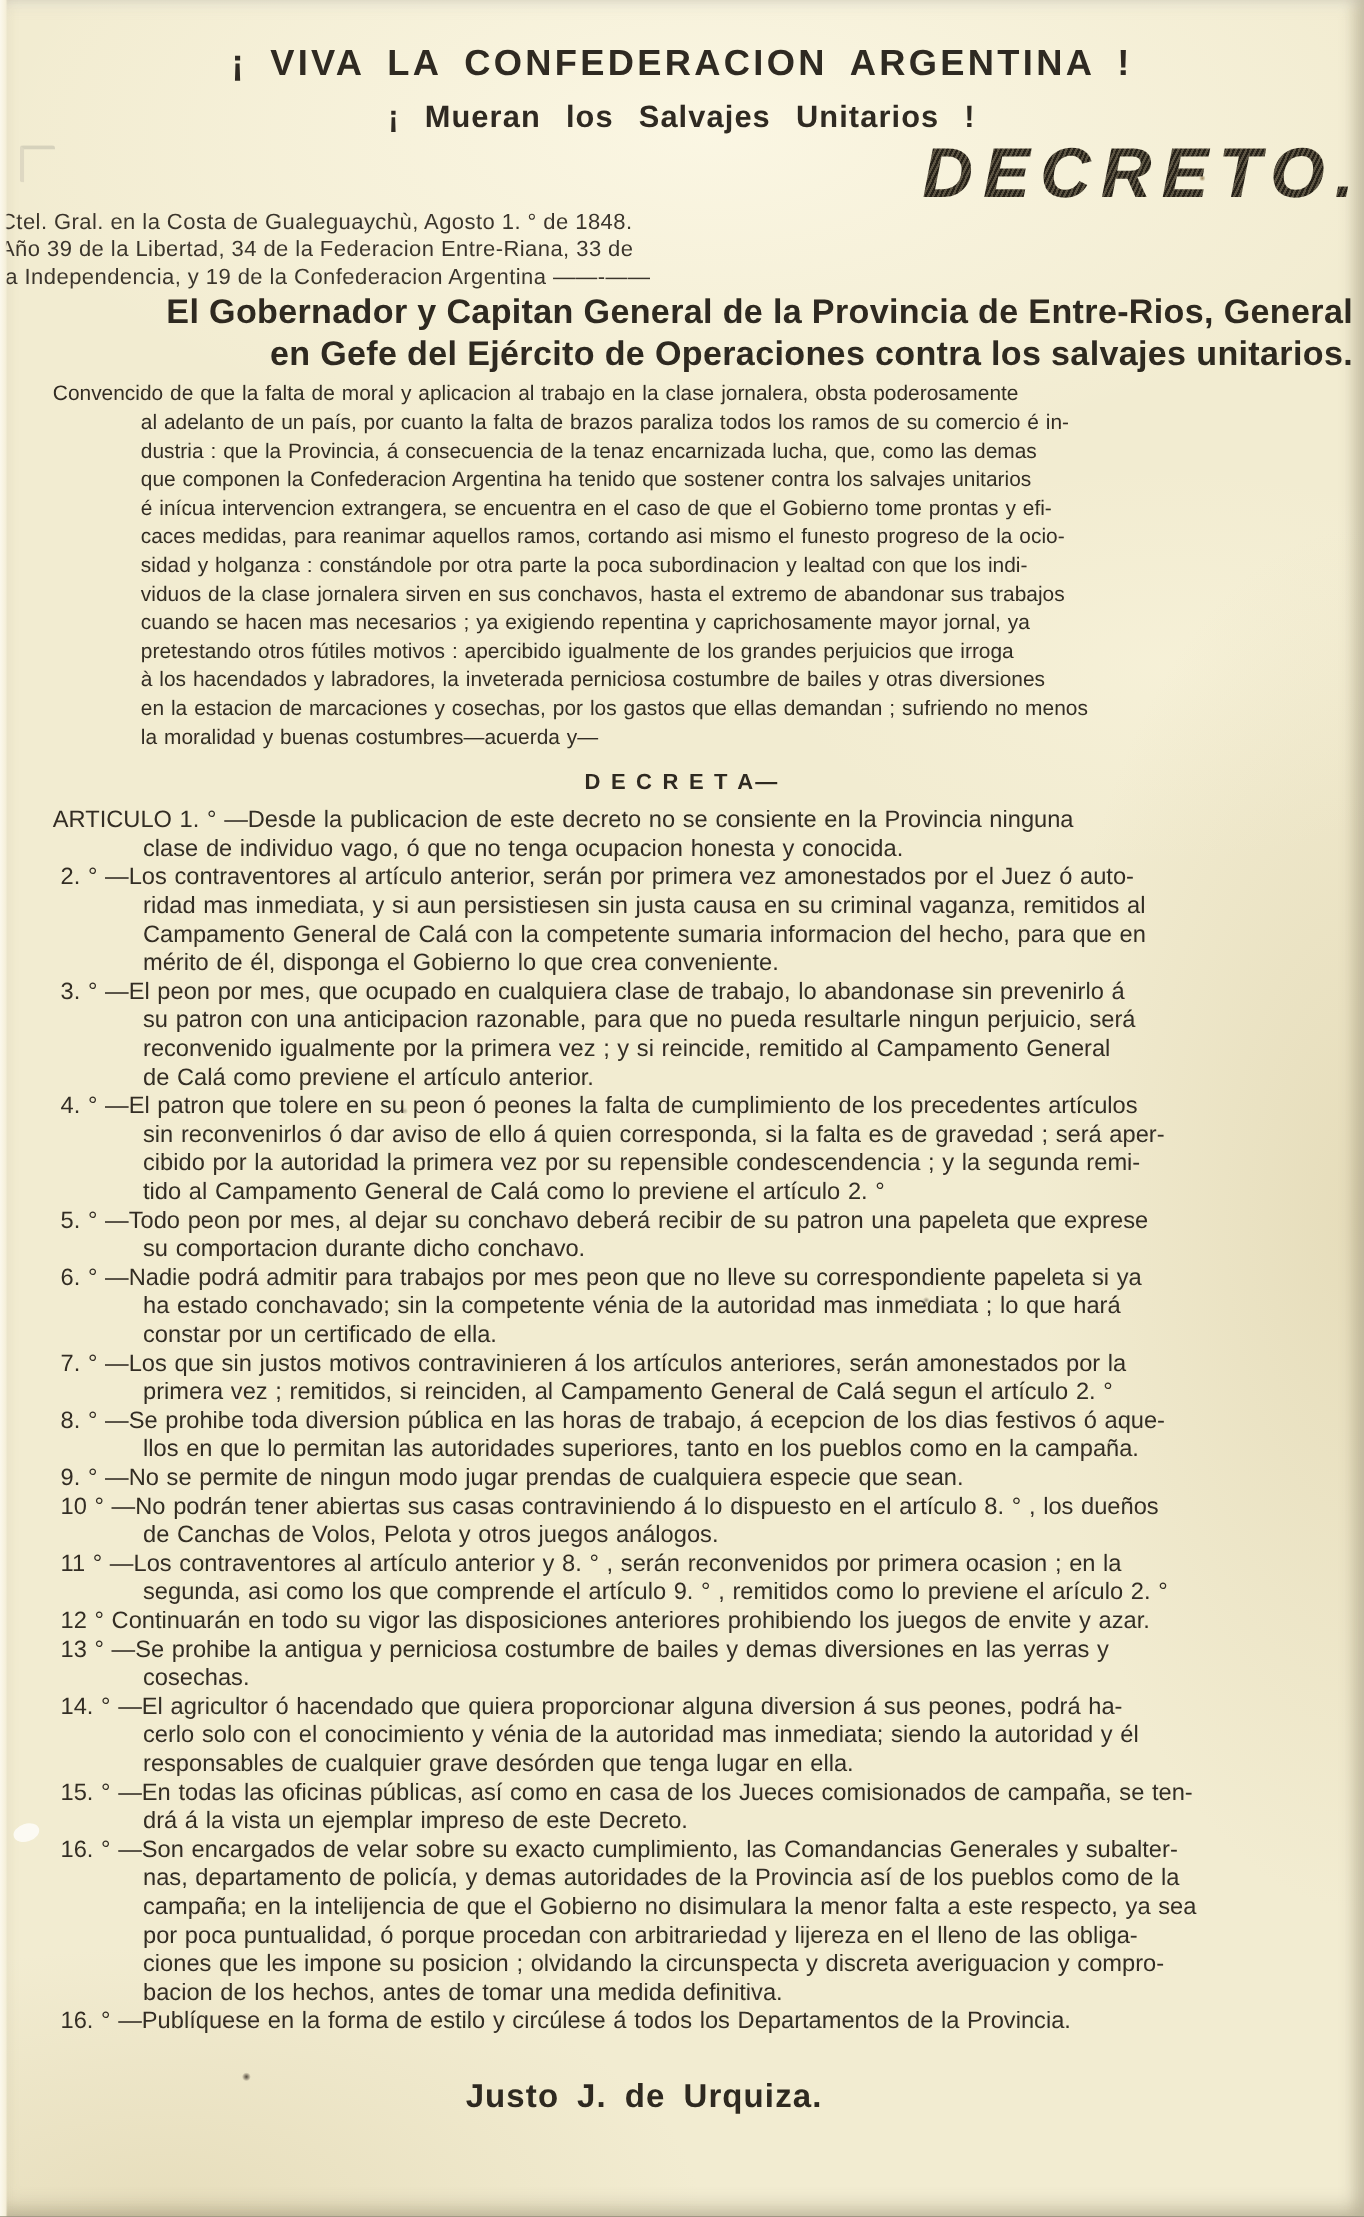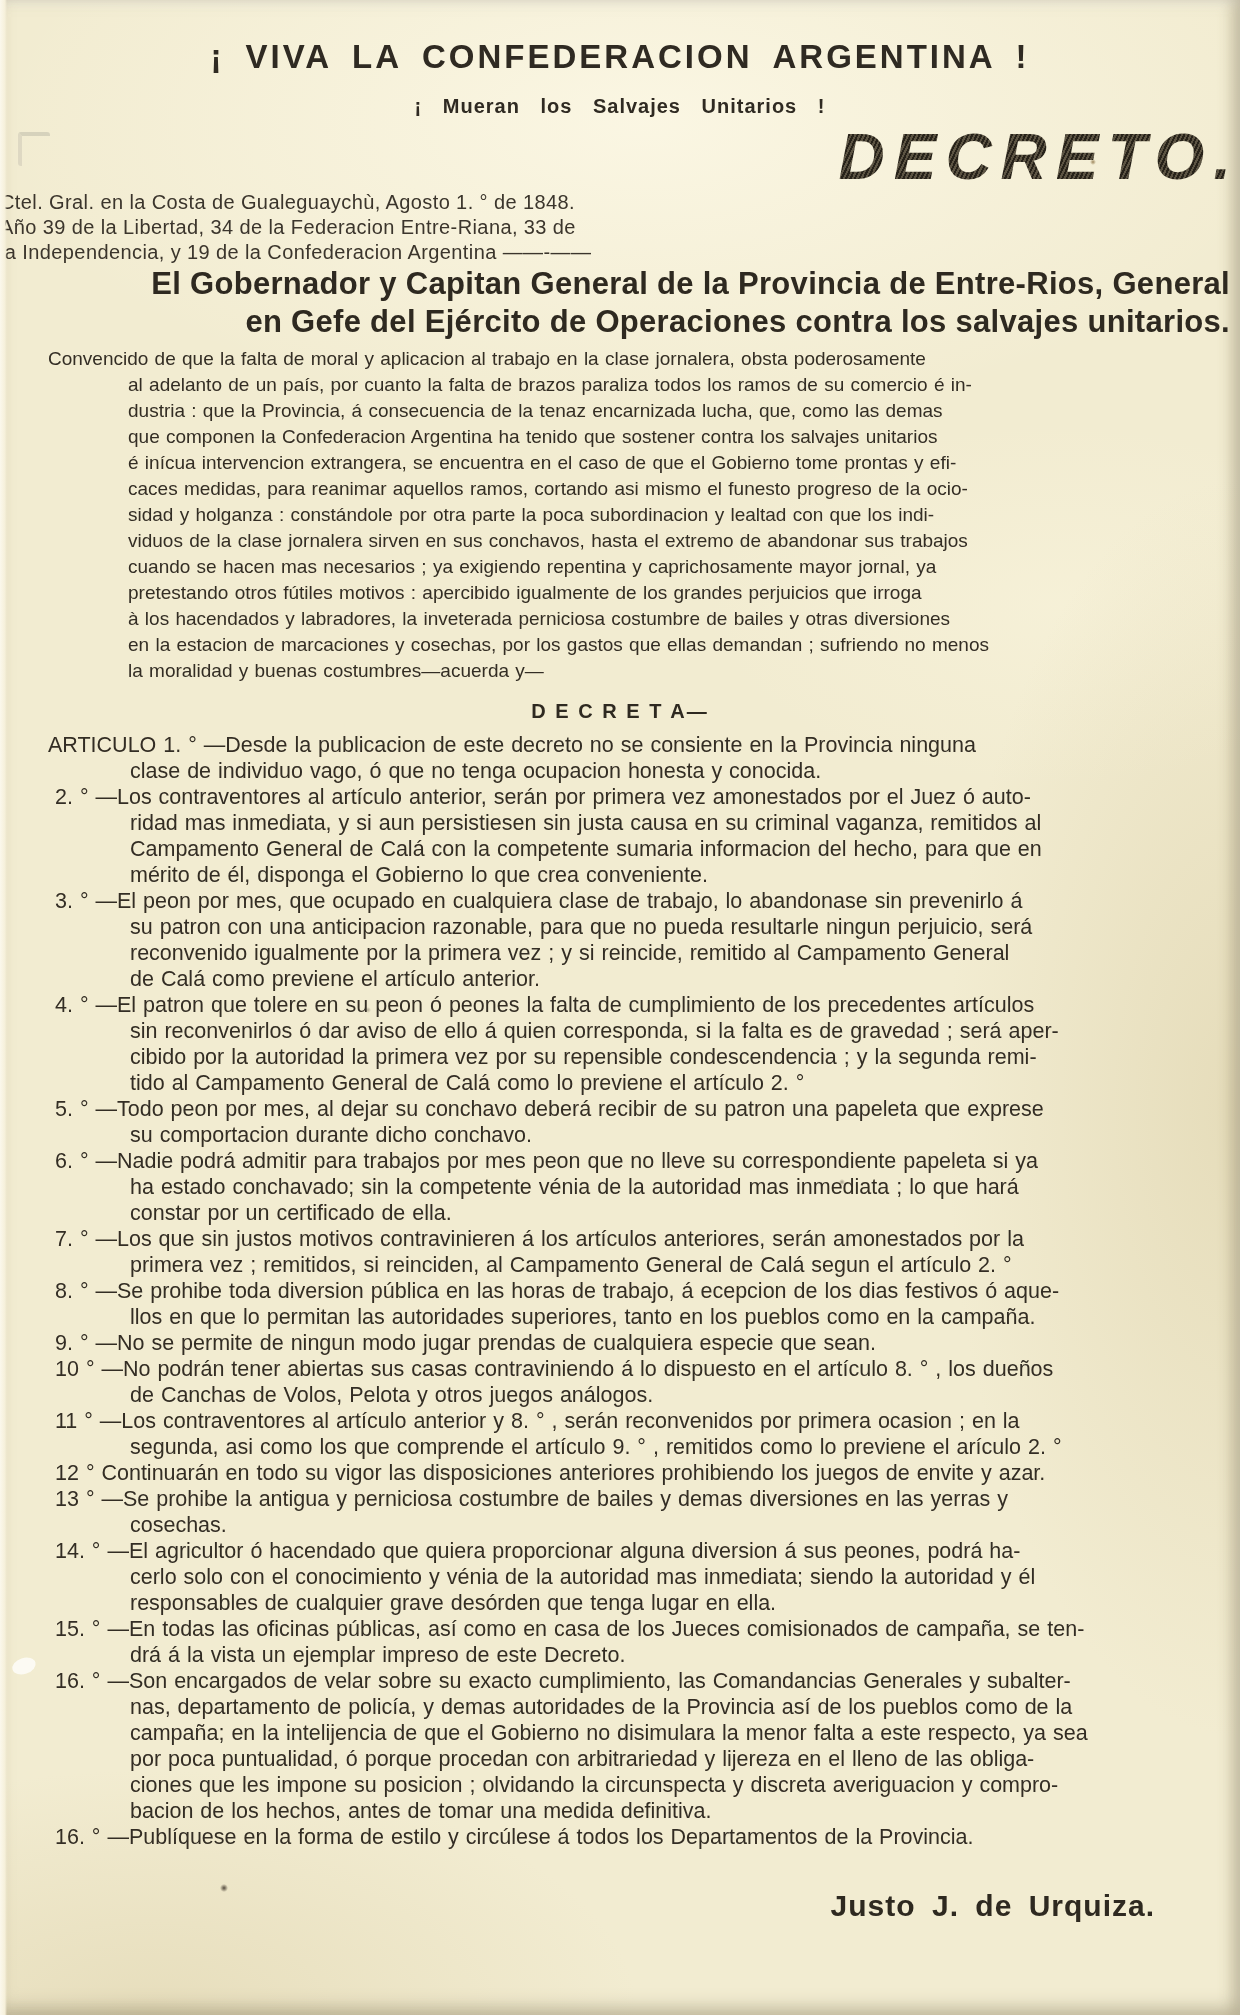--- a/index.html
+++ b/index.html
@@ -34,21 +34,21 @@
   .smudge-b{position:absolute;left:12px;top:1658px;width:24px;height:16px;
     background:rgba(253,252,246,.9);border-radius:50%;transform:rotate(-18deg);}
 
   .slogan1{
     margin:36px 8px 0 8px;text-align:center;
     font-size:33px;font-weight:bold;line-height:42px;
     letter-spacing:3px;word-spacing:9px;color:#2f2a22;
   }
   .slogan2{
     margin:10px 0 0 0;text-align:center;
-    font-size:20px;font-weight:bold;line-height:36px;
+    font-size:28px;font-weight:bold;line-height:36px;
     letter-spacing:1px;word-spacing:14px;color:#2f2a22;
   }
   .title{
     margin:2px 0 0 0;text-align:right;
     font-size:64px;font-weight:bold;font-style:italic;line-height:62px;
     letter-spacing:9px;color:#3a332a;
   }
   @supports ((-webkit-background-clip:text) or (background-clip:text)){
     .title{
       background:repeating-linear-gradient(115deg,#272219 0 2px,#5c5443 2px 4px);
@@ -76,21 +76,21 @@
     color:#2e2920;
   }
   .articles{display:block;margin-top:3px;}
   .art{
     margin:0;padding:0 18px 0 130px;text-indent:-75px;
     font-size:21.5px;line-height:26px;word-spacing:1px;
     white-space:pre-line;
   }
   .art.first{text-indent:-82px;}
   .signature{
-    margin:40px 0 0 16px;padding-right:85px;text-align:right;
+    margin:40px 0 0 16px;padding-right:85px;text-align:center;
     font-size:30px;font-weight:bold;line-height:32px;
     letter-spacing:1px;word-spacing:7px;color:#2e2920;
   }
 </style>
 </head>
 <body>
 
 <div class="page">
   <div class="edge-left"></div>
   <div class="smudge-a"></div>

